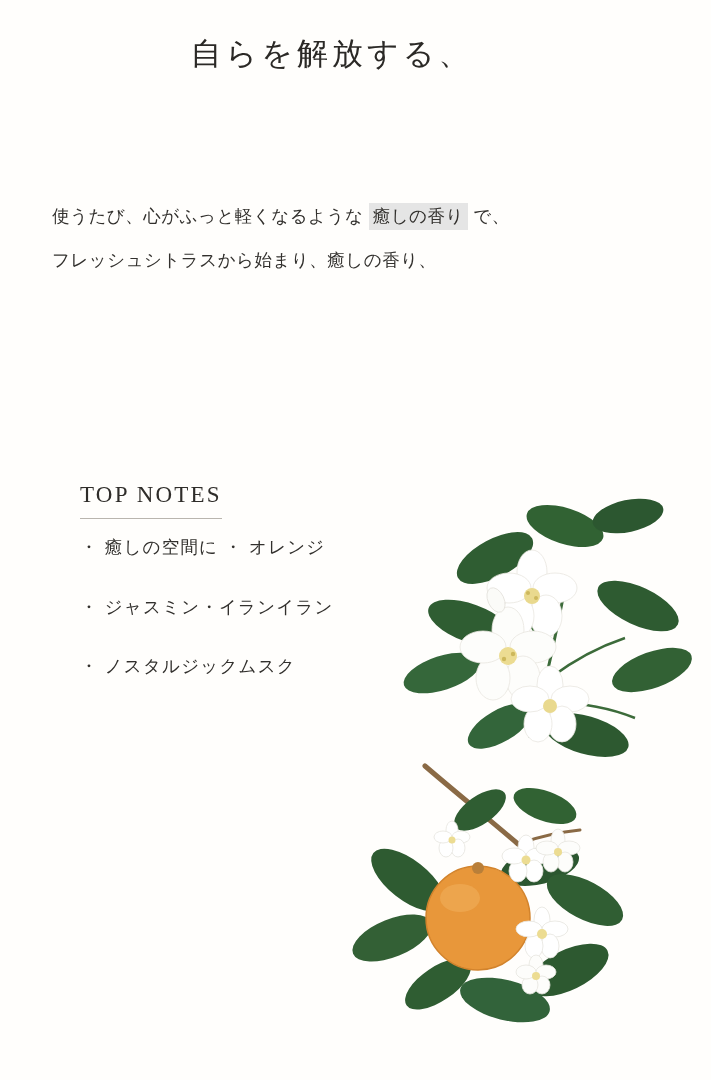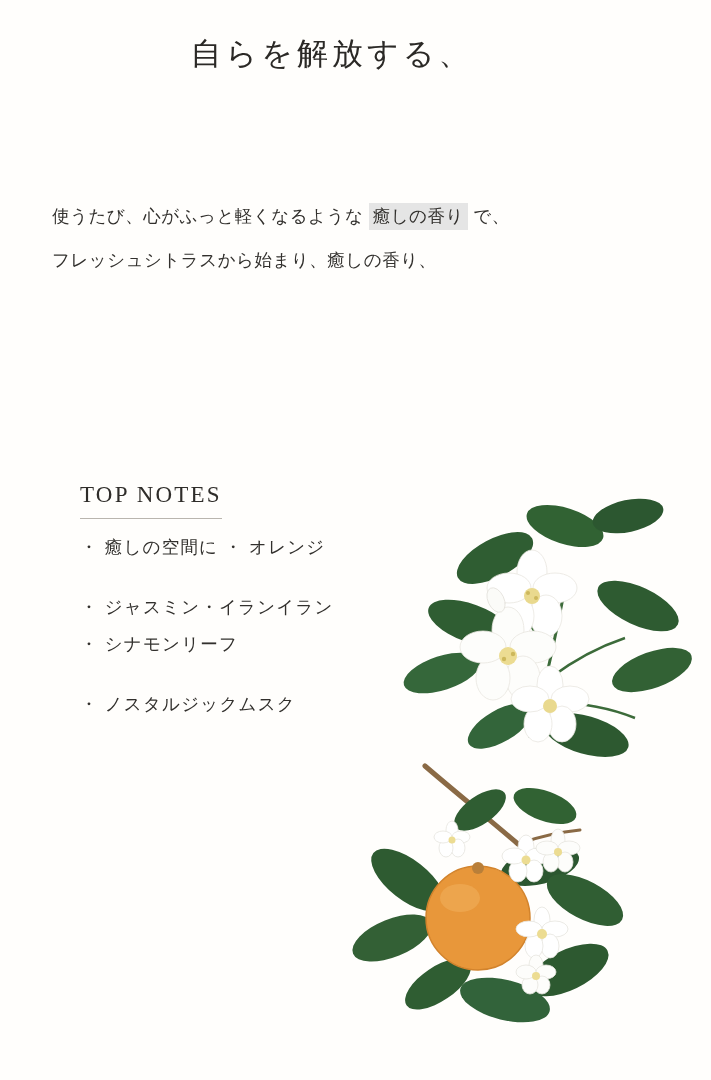--- a/index.html
+++ b/index.html
@@ -130,21 +130,20 @@
 
   <div class="notes">
 
     <div class="note-group">
       <div class="note-title">TOP NOTES</div>
       <div class="note-item">・ 癒しの空間に ・ オレンジ</div>
     </div>
 
     <div class="note-group">
       <div class="note-item">・ ジャスミン・イランイラン</div>
-      <div class="note-item">・ シナモンリーフ</div>
     </div>
 
     <div class="note-group">
       <div class="note-item">・ ノスタルジックムスク</div>
     </div>
 
   </div>
 
   <div class="art art-jasmine">
     <svg width="320" height="280" viewBox="0 0 320 280" xmlns="http://www.w3.org/2000/svg">

